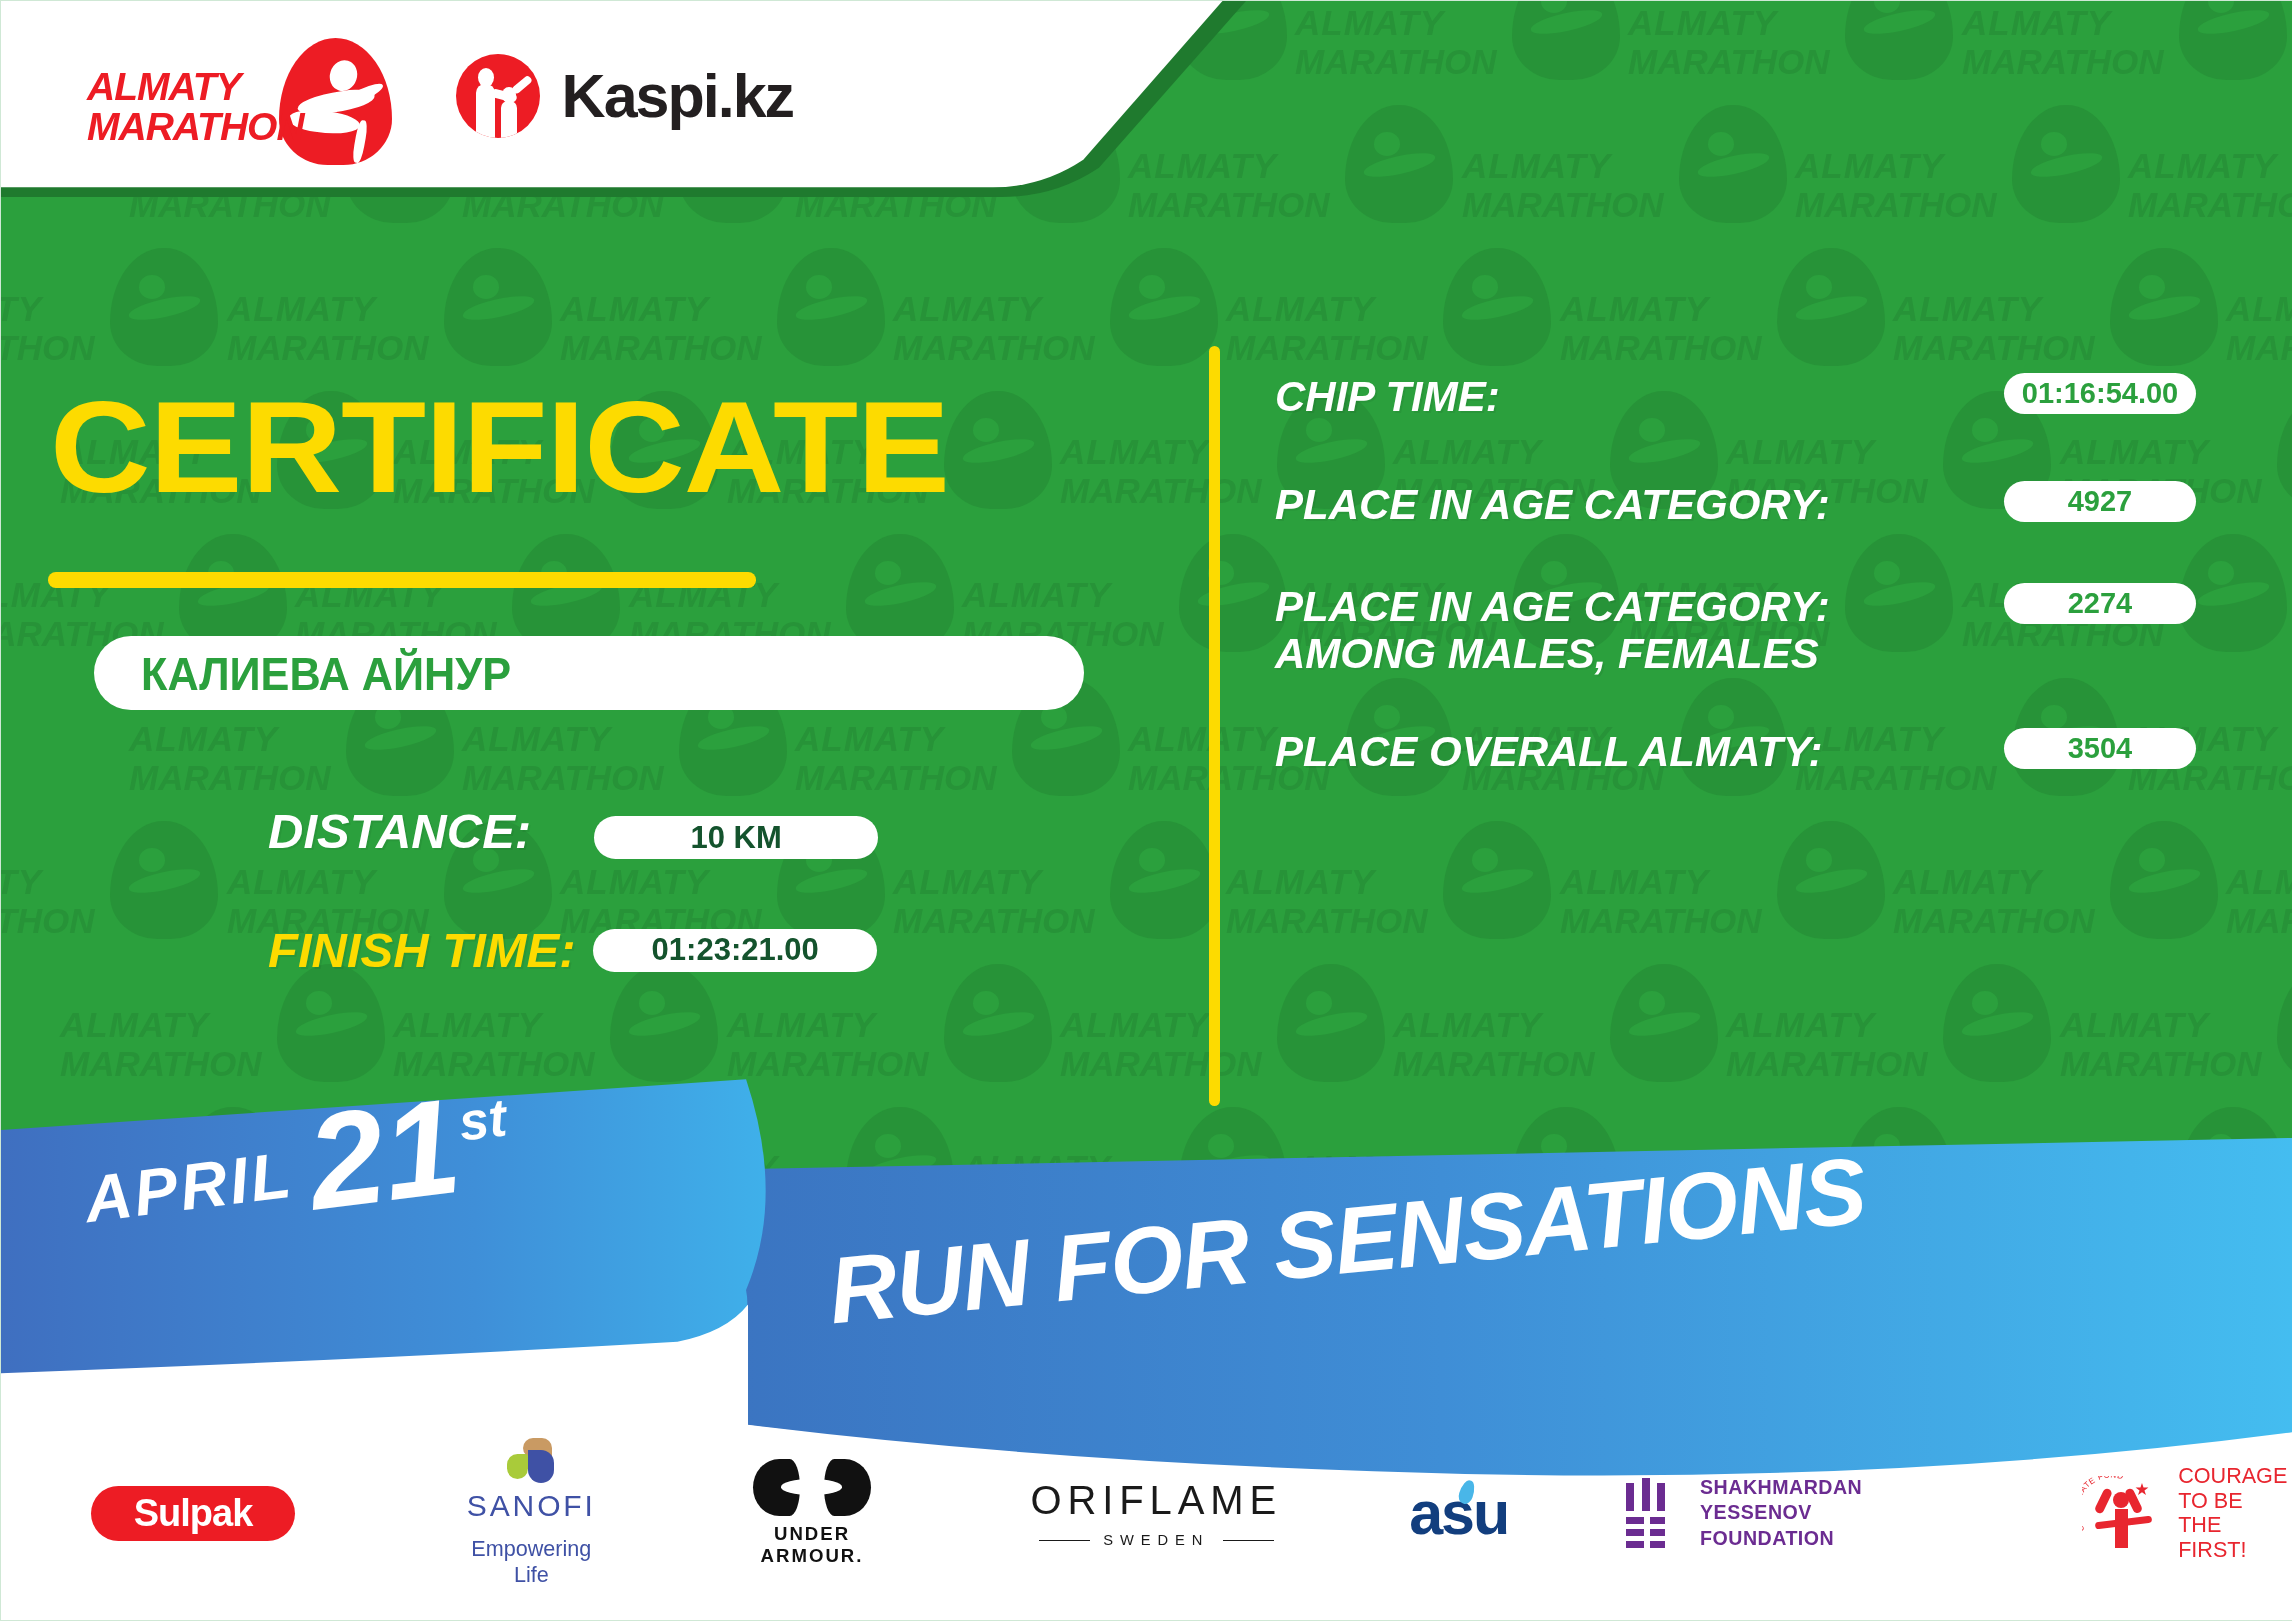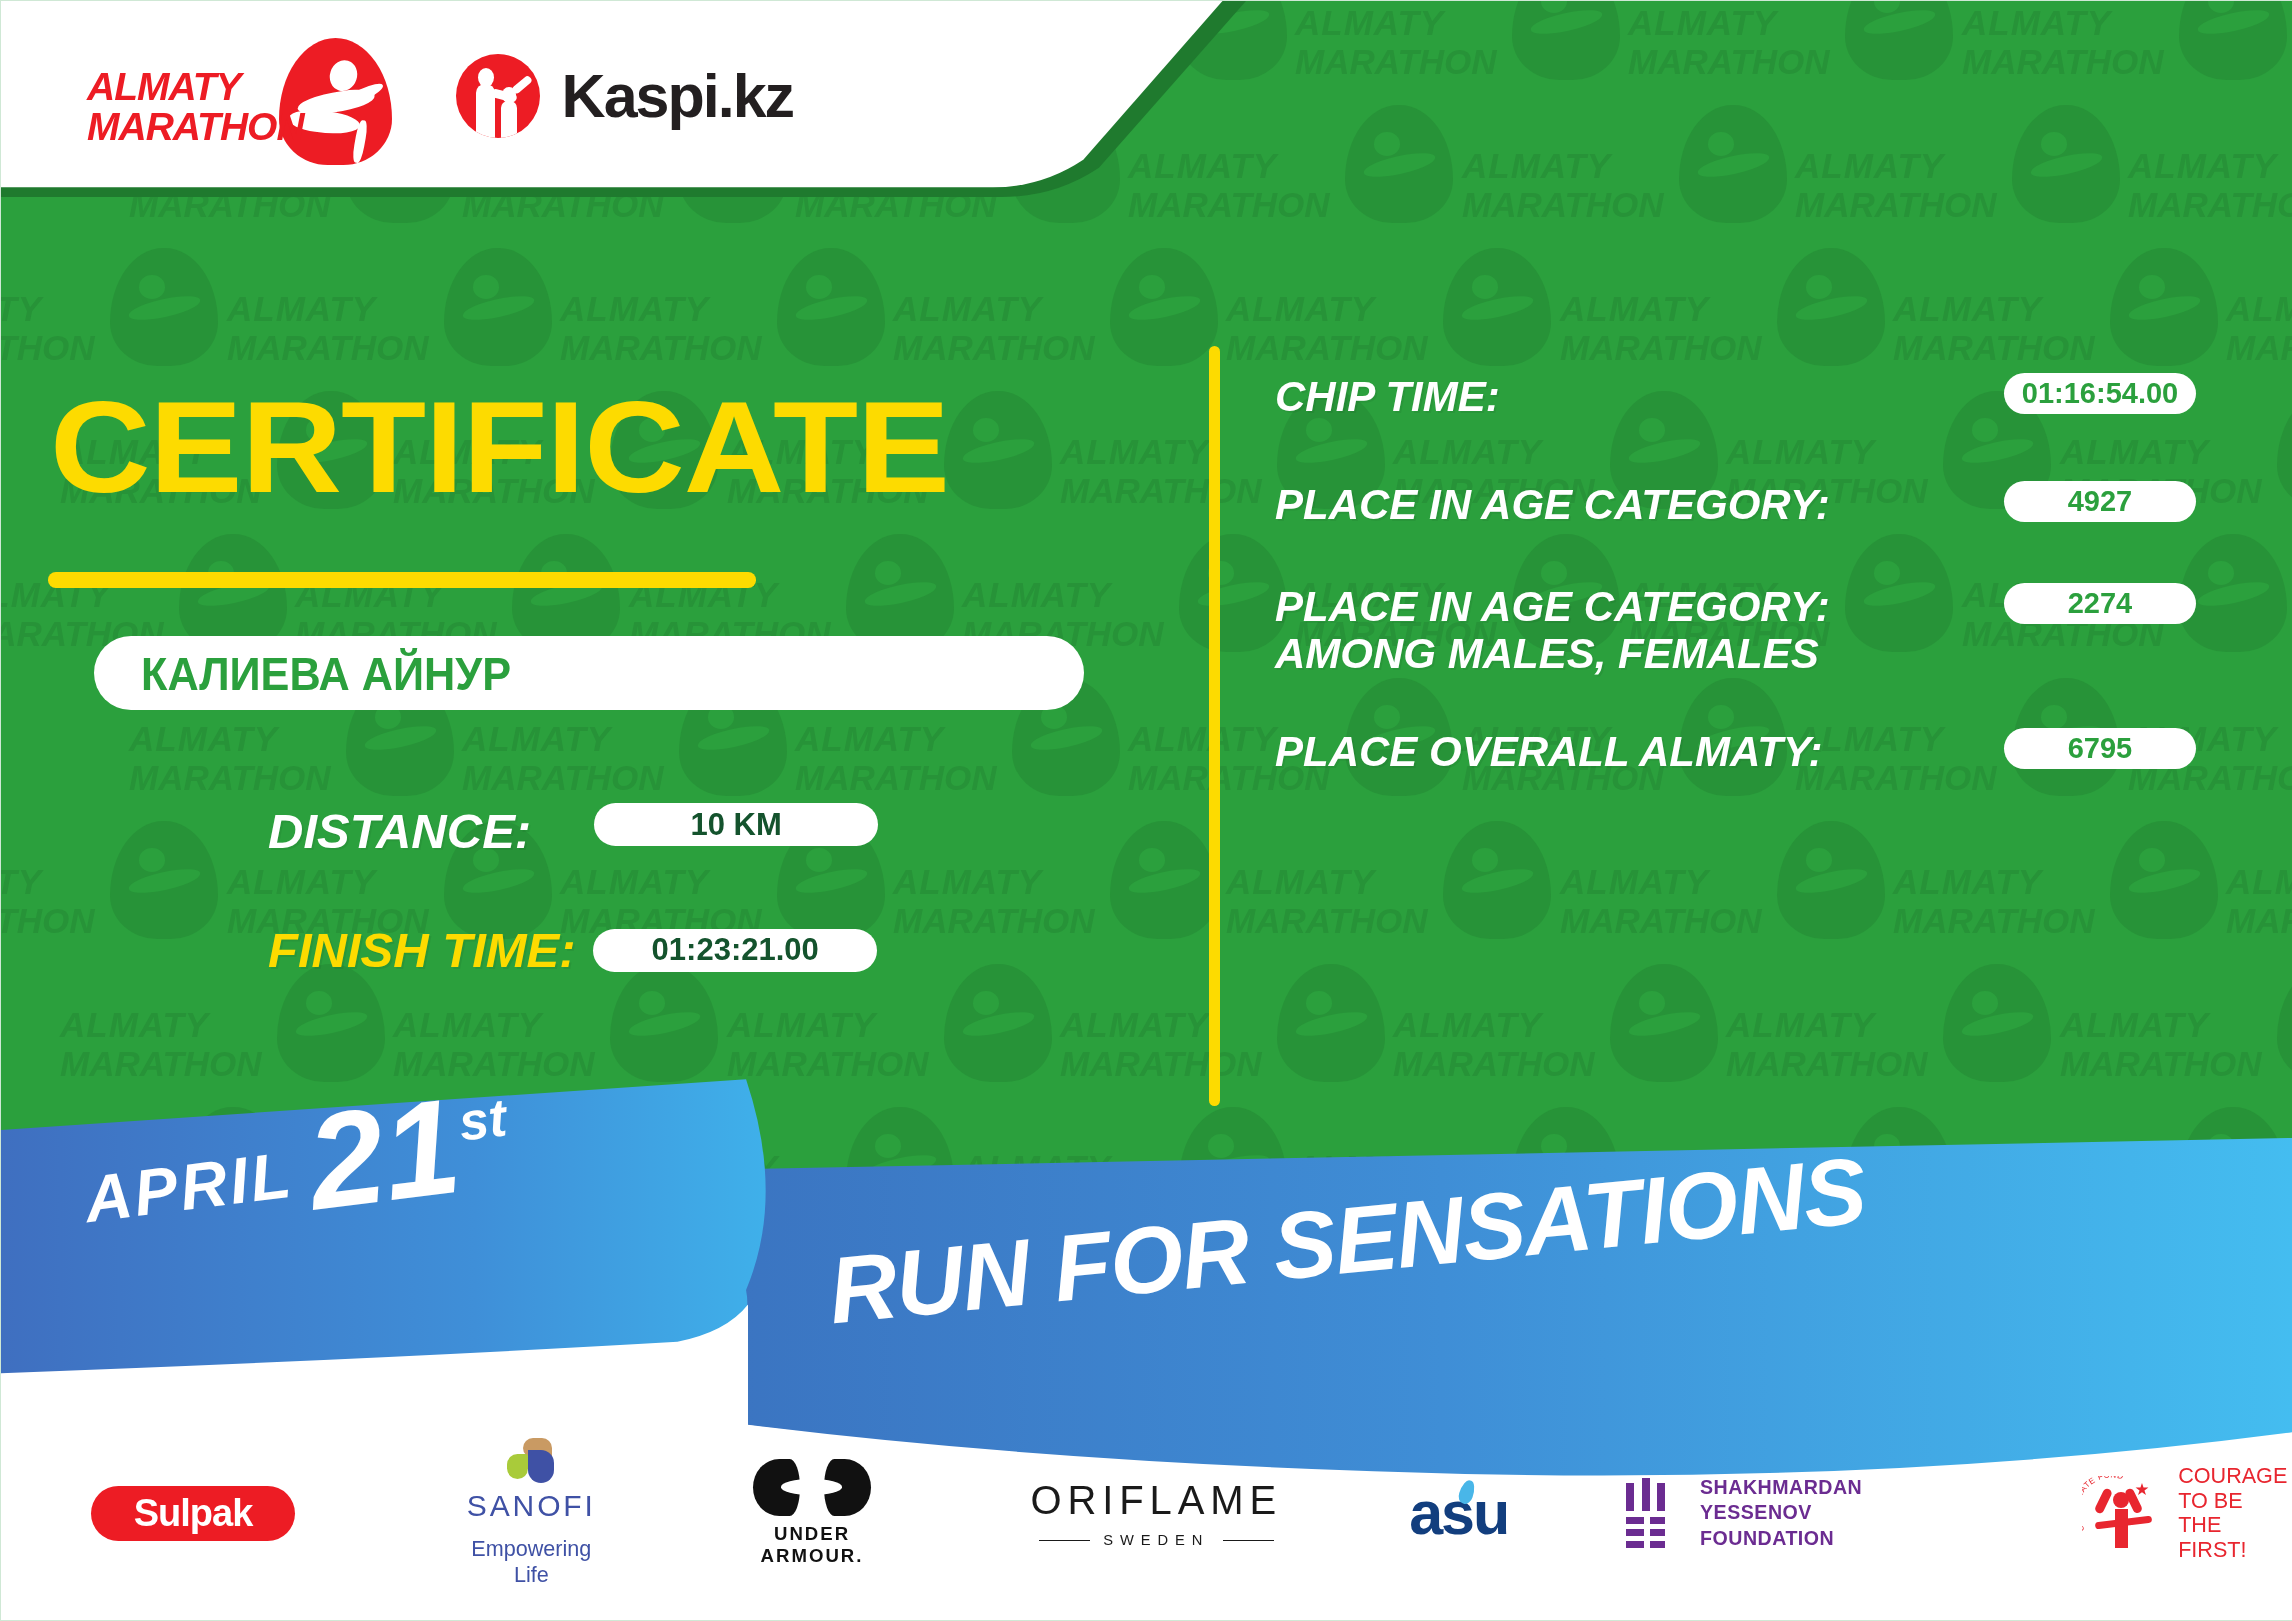--- a/index.html
+++ b/index.html
@@ -159,21 +159,21 @@
     margin-left:47px;
     color:#2ba03d;
     font-weight:bold;
     font-size:47px;
     letter-spacing:0px;
     transform:scaleX(0.92);
     transform-origin:left center;
     white-space:nowrap;
   }
 
-  .row-dist { position:absolute; left:267px; top:802px; z-index:6; display:flex; align-items:flex-start; }
+  .row-dist { position:absolute; left:267px; top:802px; z-index:6; display:flex; align-items:flex-end; }
   .row-fin  { position:absolute; left:267px; top:921px; z-index:6; display:flex; align-items:center; }
   .lbl-l {
     font-weight:bold; font-style:italic;
     font-size:49px; letter-spacing:0px;
     white-space:nowrap;
     text-shadow:2px 2px 0 rgba(0,0,0,.06);
   }
   .lbl-white { color:#ffffff; }
   .lbl-yellow { color:#fddb00; }
   .val-pill {
@@ -863,21 +863,21 @@
       <div class="stat-label">
         <div>PLACE IN AGE CATEGORY:</div>
         <div>AMONG MALES, FEMALES</div>
       </div>
       <div class="stat-pill">2274</div>
     </div>
 
 
     <div class="stat-row r5">
       <div class="stat-label">PLACE OVERALL ALMATY:</div>
-      <div class="stat-pill">6795</div>
+      <div class="stat-pill">3504</div>
     </div>
 
   </div>
 
   <div class="ribbon">
     <svg width="2293" height="412" viewBox="0 0 2339 420">
       <defs>
         <linearGradient id="gl" x1="0" y1="0" x2="1" y2="0">
           <stop offset="0" stop-color="#3f6fc0"></stop>
           <stop offset="0.62" stop-color="#3f8fd8"></stop>

